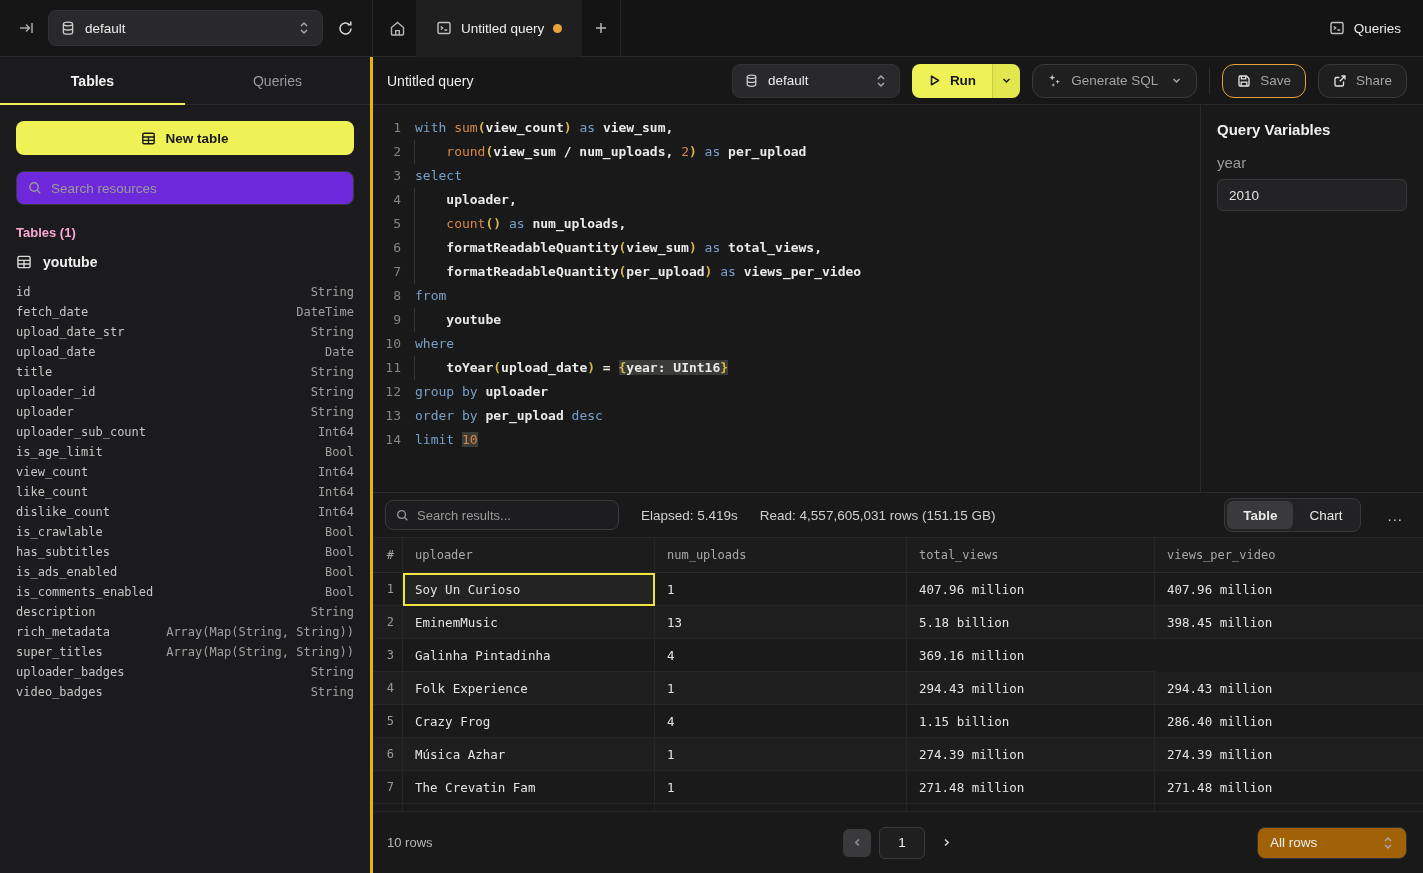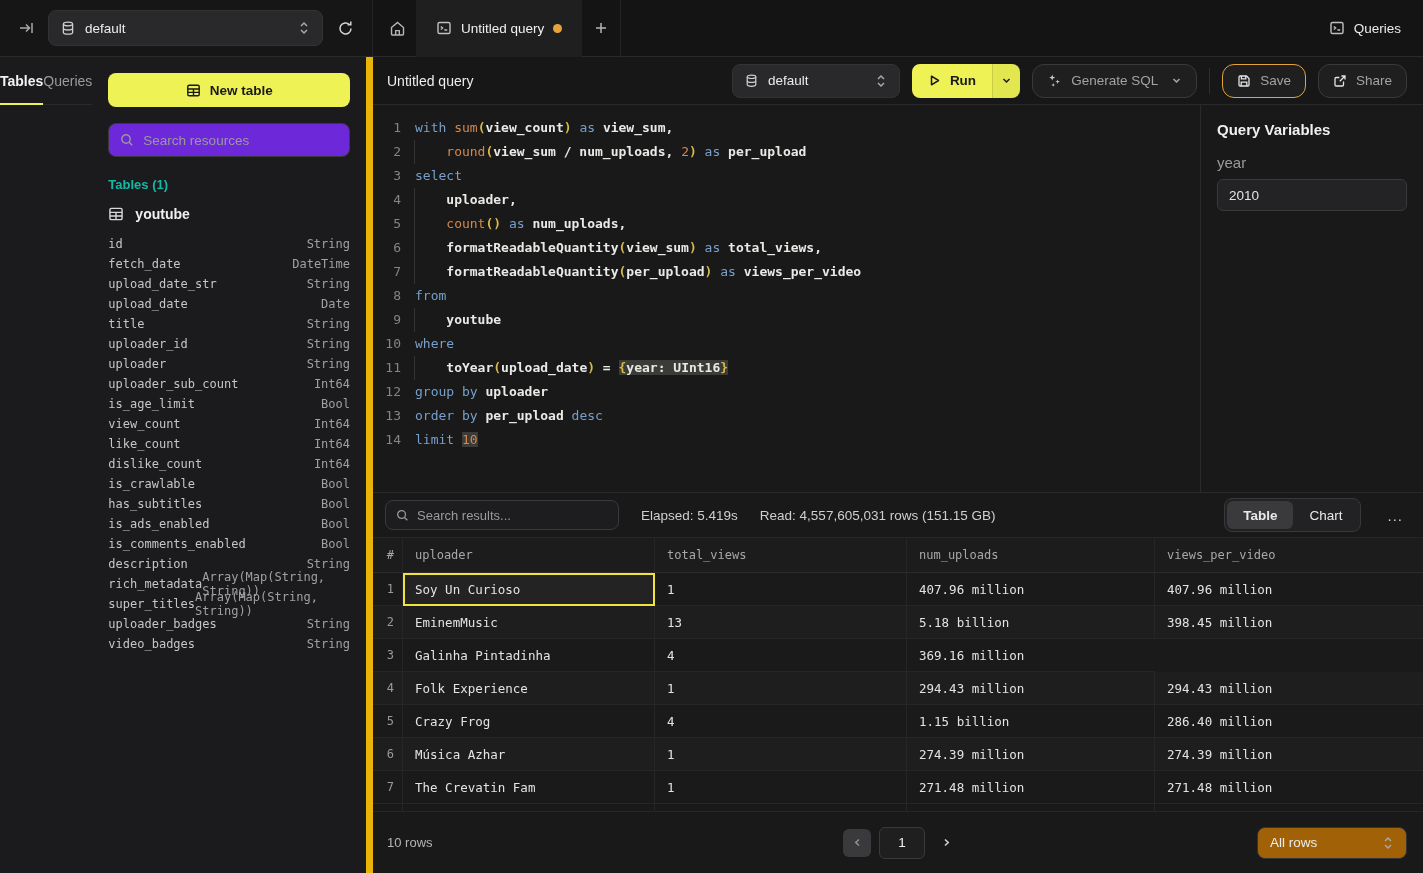--- a/index.html
+++ b/index.html
@@ -26,39 +26,39 @@
                background:#1f1f1f; cursor:pointer; }
   .query-tab .t-lbl { color:#f0f0f0; font-size:13.5px; }
   .dirty-dot { width:9px; height:9px; border-radius:50%; }
   .tab-plus { margin-left:8px; }
   .tabbar-sep { width:1px; height:57px; background:#242424; margin-left:8px; }
   .queries-btn { margin-left:auto; display:flex; align-items:center; gap:9px; background:none;
                  border:none; color:#ececec; font-size:13.5px; cursor:pointer; padding:6px 10px; border-radius:6px; }
 
   
   .body { display:flex; height:816px; }
-  .sidebar { width:373px; flex:0 0 373px; background:#1b1b1d; border-right:7px solid #eab308;
-             display:flex; flex-direction:row; }
+  .sidebar { width:373px; flex:0 0 373px; background:#1b1b1d; border-right:3px solid #eab308;
+             display:flex; flex-direction:column; }
   .side-tabs { height:48px; display:flex; border-bottom:1px solid #2a2a2a; }
   .side-tab { flex:1; display:flex; align-items:center; justify-content:center; font-size:14px;
               color:#9a9a9a; cursor:pointer; position:relative; }
   .side-tab.active { color:#f2f2f2; font-weight:600; }
   .side-tab.active::after { content:""; position:absolute; left:0; right:0; bottom:-1px; height:2px;
                             background:var(--accent,#eff255); }
   .side-content { padding:16px 16px 0 16px; overflow:hidden; }
   .new-table-btn { width:100%; height:34px; background:var(--accent,#eff255); color:#191919;
                    border:none; border-radius:8px; font-weight:600; font-size:13.5px;
                    display:flex; align-items:center; justify-content:center; gap:9px; cursor:pointer;
                    font-family:"Liberation Sans",sans-serif; }
   .search-box { margin-top:16px; height:34px; border:1px solid #3a3a3c; border-radius:8px;
                 display:flex; align-items:center; gap:9px; padding:0 11px; background:#6d28d9; }
   .search-box input { background:none; border:none; outline:none; color:#e5e5e5; font-size:13.5px;
                       width:100%; font-family:"Liberation Sans",sans-serif; }
   .search-box input::placeholder { color:#9a9a9a; }
-  .tables-heading { margin-top:20px; font-size:13px; font-weight:600; color:#14b8a6; }
+  .tables-heading { margin-top:20px; font-size:13px; font-weight:600; color:#f9a8d4; }
   .table-item { margin-top:12px; display:flex; align-items:center; gap:11px; color:#f0f0f0;
                 font-weight:600; font-size:14px; cursor:pointer; padding:2px 0; }
   .fields { margin-top:10px; }
   .field-row { display:flex; justify-content:space-between; align-items:center; height:20px;
                font-family:"DejaVu Sans Mono",monospace; font-size:12px; cursor:default; }
   .field-row .fname { color:#c6c6c6; }
   .field-row .ftype { color:#a0a0a0; }
 
   
   .main { flex:1; display:flex; flex-direction:column; background:#191919; min-width:0; }
@@ -468,22 +468,22 @@
         </div>
         <button class="icon-btn ellipsis-btn">
           <span>...</span>
         </button>
       </div>
 
       <div>
         <div class="grid-row t-header" id="results-header">
             <div class="hc num">#</div>
             <div class="hc">uploader</div>
+            <div class="hc">num_uploads</div>
             <div class="hc">total_views</div>
-            <div class="hc">num_uploads</div>
             <div class="hc">views_per_video</div>
           </div>
         <div id="results-rows">
             <div class="grid-row t-row odd">
               <div class="tc num">1</div>
               <div class="tc selected">Soy Un Curioso</div>
               <div class="tc">1</div>
               <div class="tc">407.96 million</div>
               <div class="tc">407.96 million</div>
             </div>

